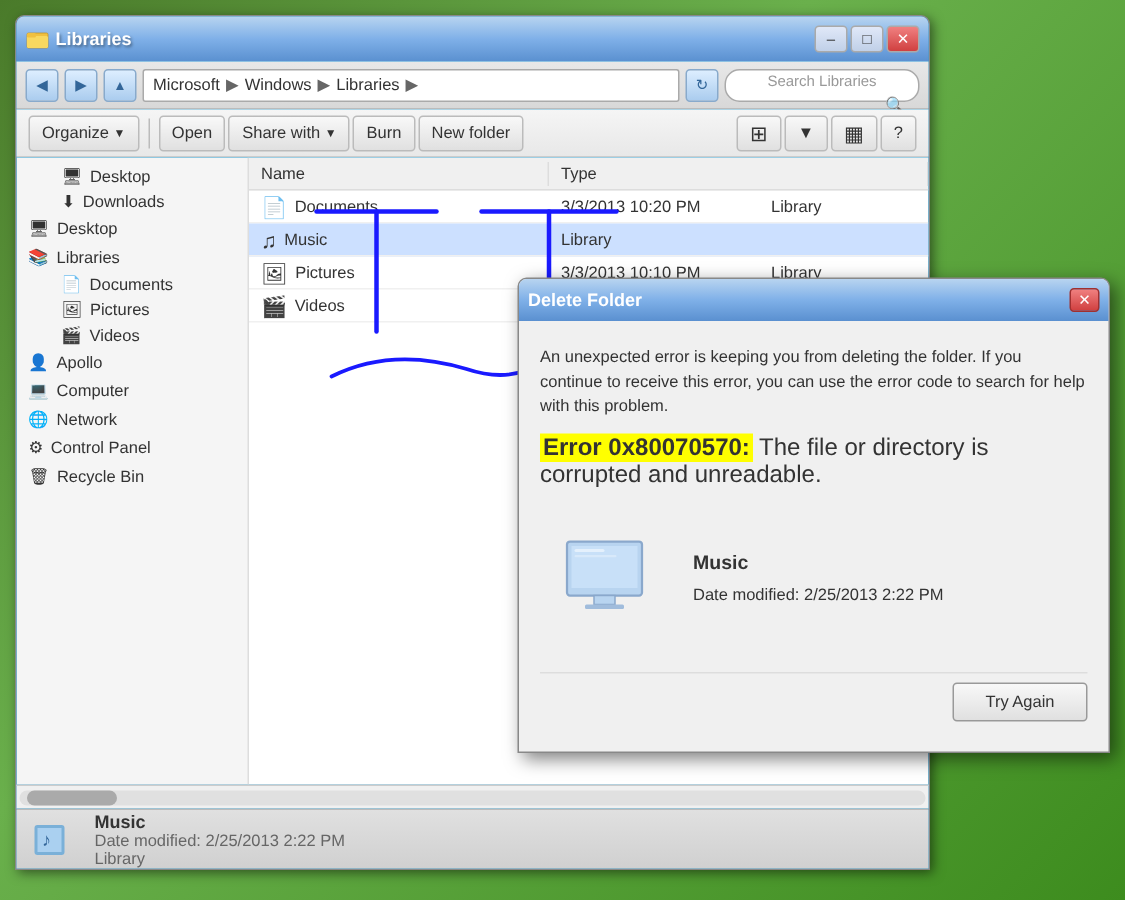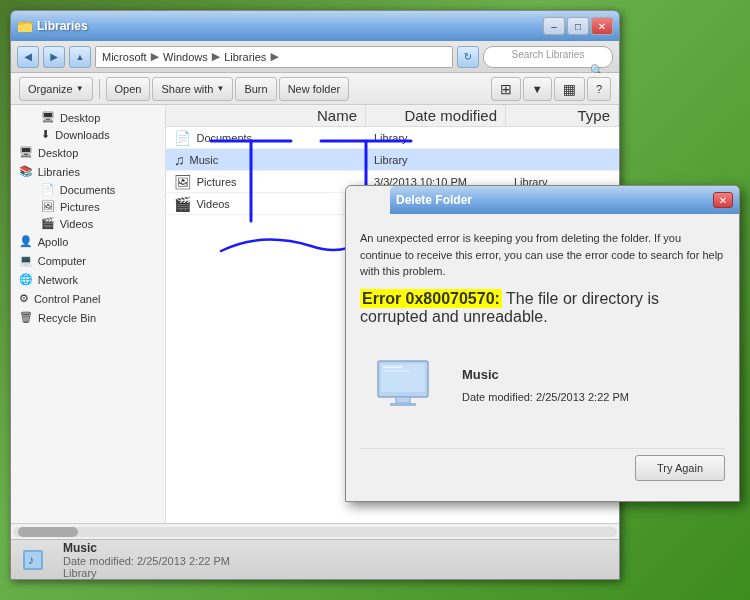--- a/index.html
+++ b/index.html
@@ -205,25 +205,24 @@
     }
     .file-list-header {
       display: flex;
       border-bottom: 1px solid #ddd;
       background: #f0f0f0;
       height: 22px;
       align-items: center;
     }
     .col-header {
       padding: 2px 8px;
-      font-size: 15px;
+      font-size: 11px;
       color: #333;
       border-right: 1px solid #ddd;
       cursor: pointer;
-      text-align: right;
     }
     .col-name { width: 200px; }
     .col-date { width: 140px; }
     .col-type { flex: 1; }
 
     .file-row {
       display: flex;
       align-items: center;
       height: 22px;
       border-bottom: 1px solid #f0f0f0;
@@ -306,21 +305,20 @@
       z-index: 100;
     }
     .dialog-title-bar {
       height: 28px;
       background: linear-gradient(to bottom, #b8d4f0 0%, #7fb0e8 50%, #5a90d0 100%);
       border-radius: 5px 5px 0 0;
       display: flex;
       align-items: center;
       justify-content: space-between;
       padding: 0 6px;
-      margin-left: 44px;
     }
     .dialog-title-text {
       font-size: 12px;
       color: #fff;
       font-weight: bold;
     }
     .dialog-close-btn {
       width: 20px;
       height: 16px;
       background: linear-gradient(to bottom, #f08080, #d04040);
@@ -512,30 +510,30 @@
       </div>
       <div class="nav-item" style="padding-left:8px;">
         <span>🗑</span>
         <span>Recycle Bin</span>
       </div>
     </div>
 
     <div class="file-list">
       <div class="file-list-header">
         <div class="col-header col-name">Name</div>
-        <div class="col-header col-date">Date modified</div>
         <div class="col-header col-type">Type</div>
       </div>
 
       <div id="file-rows-container">
           <div class="file-row">
       <div class="file-cell file-name-cell">
         <span style="font-size:14px;">📄</span>
         <span>Documents</span>
       </div>
+      <div class="file-cell file-date">3/3/2013 10:20 PM</div>
       <div class="file-cell file-type">Library</div>
     </div>
           <div class="file-row selected">
       <div class="file-cell file-name-cell">
         <span style="font-size:14px;">♫</span>
         <span>Music</span>
       </div>
       <div class="file-cell file-type">Library</div>
     </div>
           <div class="file-row">

